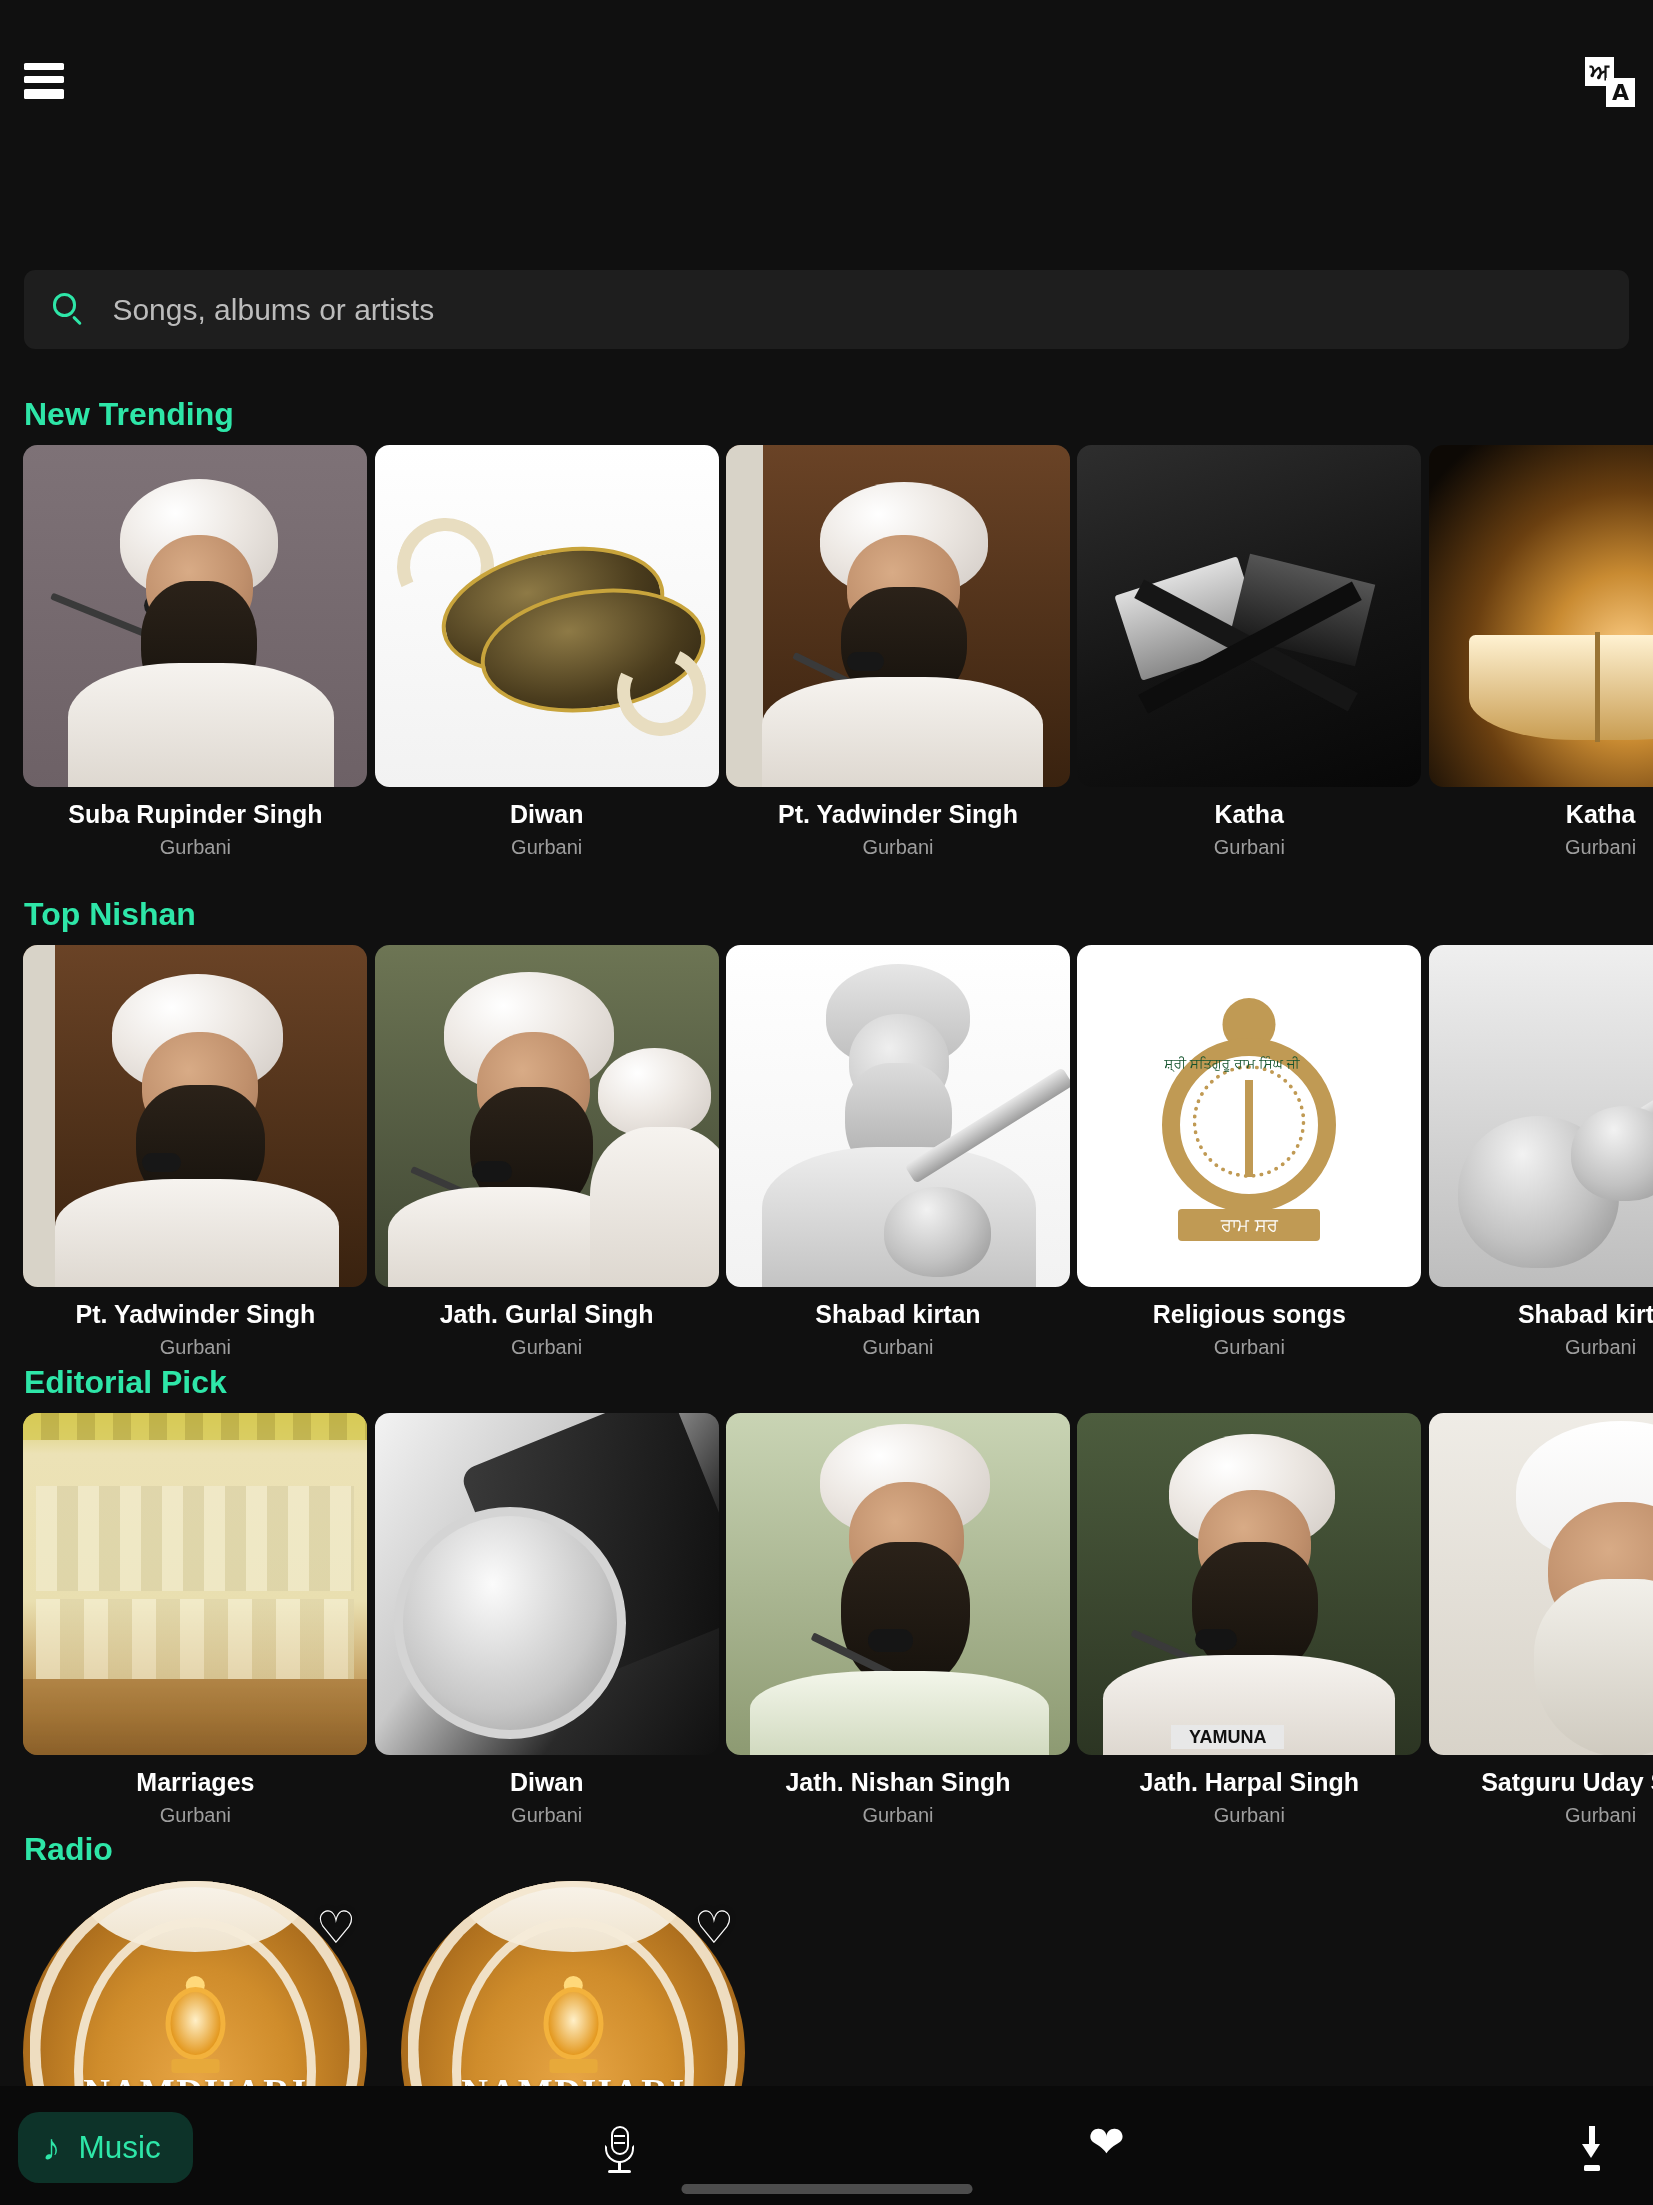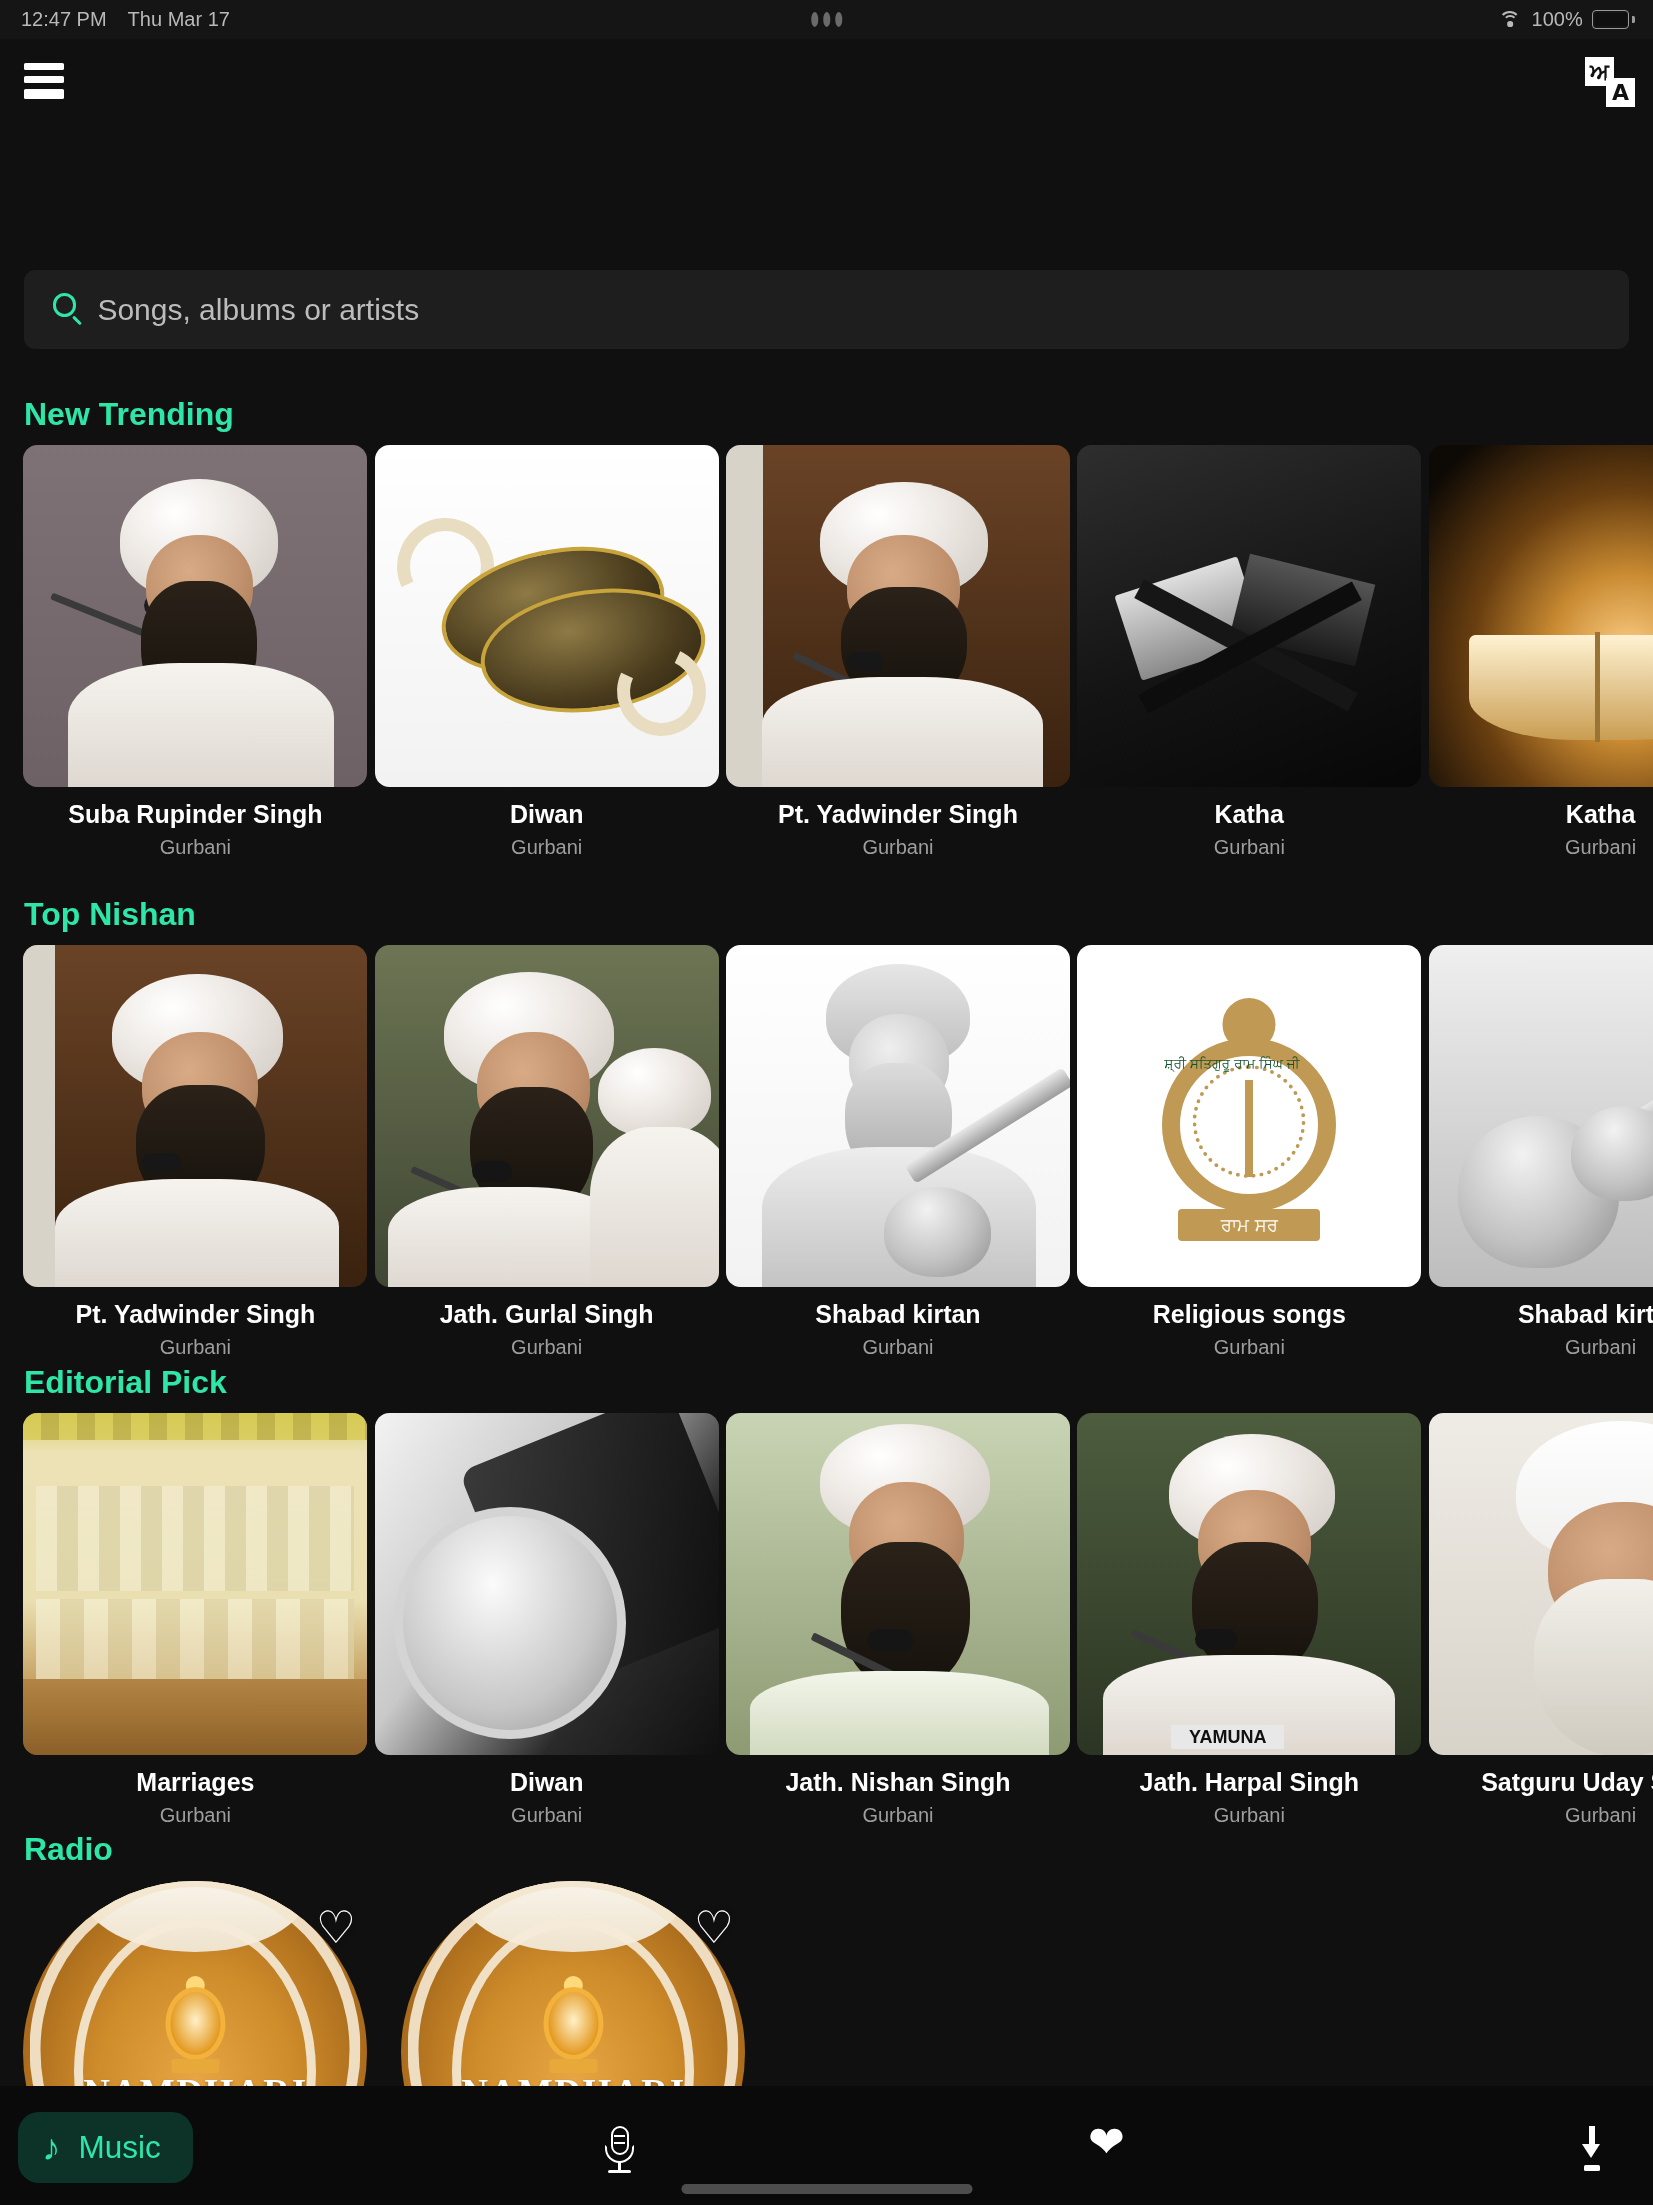--- a/index.html
+++ b/index.html
@@ -80,21 +80,21 @@
   .greet-name {
     font-size: 32px; font-weight: 400; color: #f2f2f2;
     letter-spacing: 2.4px; margin-top: 11.3px;
   }
 
   
   .searchbar {
     position: absolute; top: 270px; left: 24px;
     width: 1605px; height: 79px;
     background: #1e1e1e; border-radius: 11.3px;
-    display: flex; align-items: center; padding: 0 27.4px; gap: 12px;
+    display: flex; align-items: center; padding: 0 27.4px; gap: 27px;
   }
   .search-icon { width: 34px; height: 34px; position: relative; flex: none; }
   .search-icon .ring {
     position: absolute; left: 1.6px; top: 0.8px;
     width: 23.4px; height: 23.4px; border: 3.2px solid #2ee6a8; border-radius: 50%;
   }
   .search-icon .handle {
     position: absolute; left: 22px; top: 22px;
     width: 11.3px; height: 3.2px; background: #2ee6a8; border-radius: 1.6px;
     transform: rotate(45deg); transform-origin: left center;
@@ -319,45 +319,20 @@
   }
   .book-wedge {
     position: absolute; background: linear-gradient(#dedede,#8a8a8a);
   }
 </style>
 </head>
 <body>
 
 <div id="app">
 
-  <div class="statusbar">
-    <div class="sb-left">
-      <span>12:47 PM</span>
-      <span>Thu Mar 17</span>
-    </div>
-    <div class="sb-center">
-      <span class="sb-dot"></span>
-        <span class="sb-dot"></span>
-        <span class="sb-dot"></span>
-    </div>
-    <div class="sb-right">
-      <span class="wifi-icon">
-          <i></i>
-          <i></i>
-          <i></i>
-        </span>
-      <span>100%</span>
-      <span class="battery">
-        <span class="battery-body">
-            <span class="battery-fill"></span>
-          </span>
-        <span class="battery-cap"></span>
-      </span>
-    </div>
-  </div>
 
   <div class="topbar">
     <div class="hamburger">
       <span></span>
         <span></span>
         <span></span>
     </div>
     <div class="lang-icon">
       <span class="sq sq1">ਅ</span>
       <span class="sq sq2">A</span>

